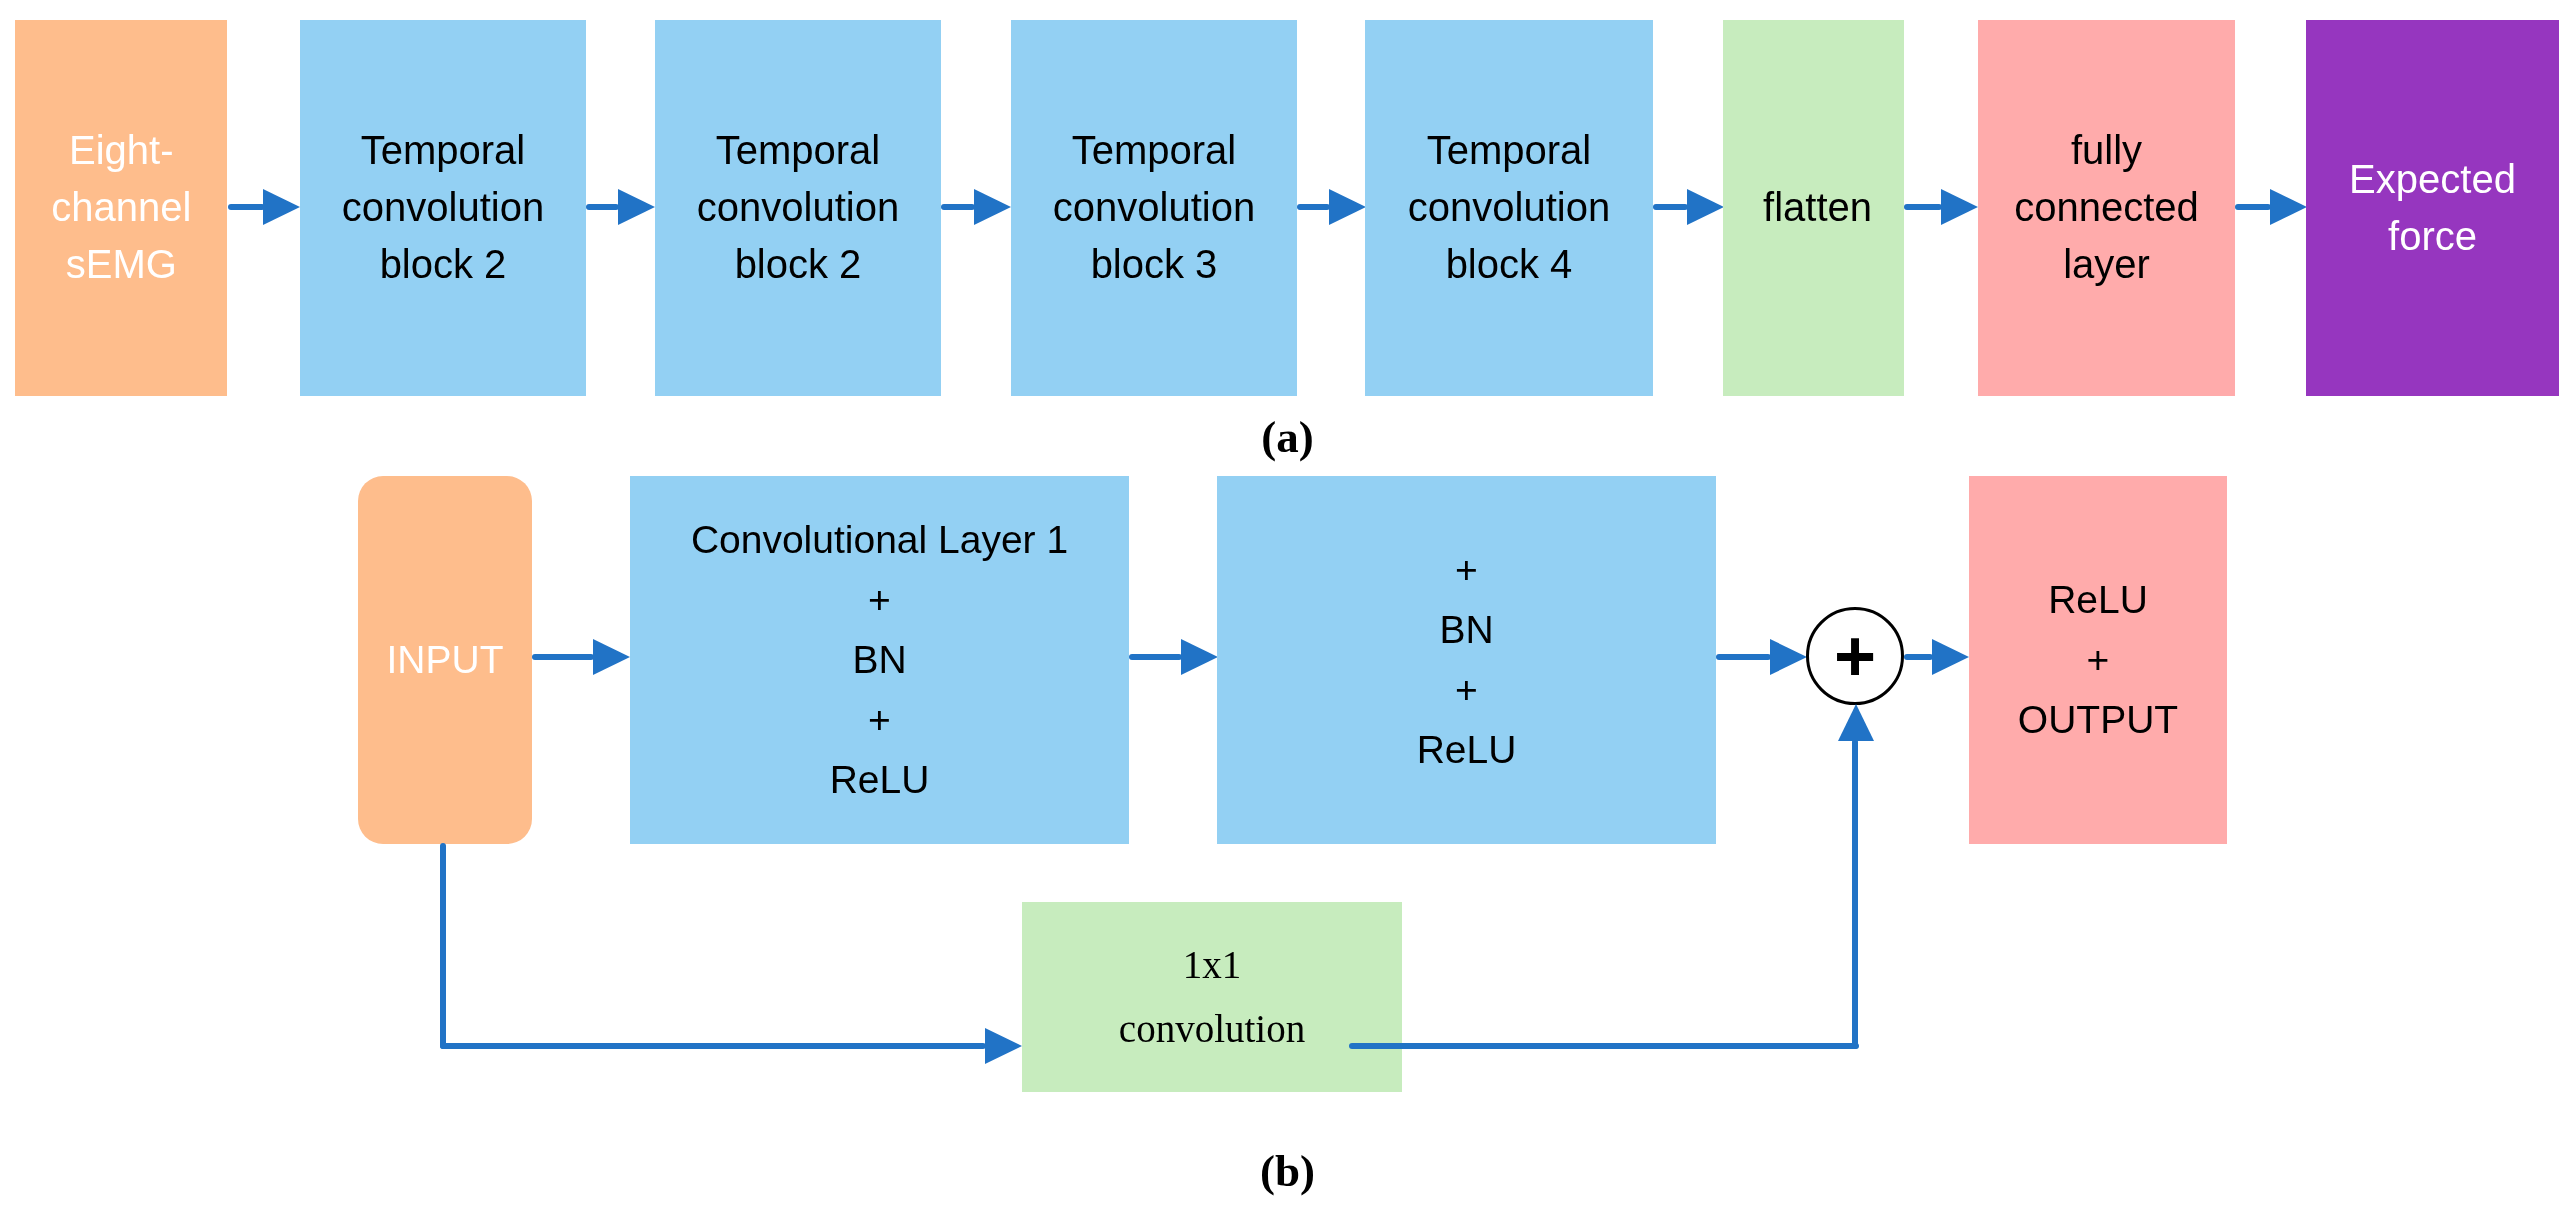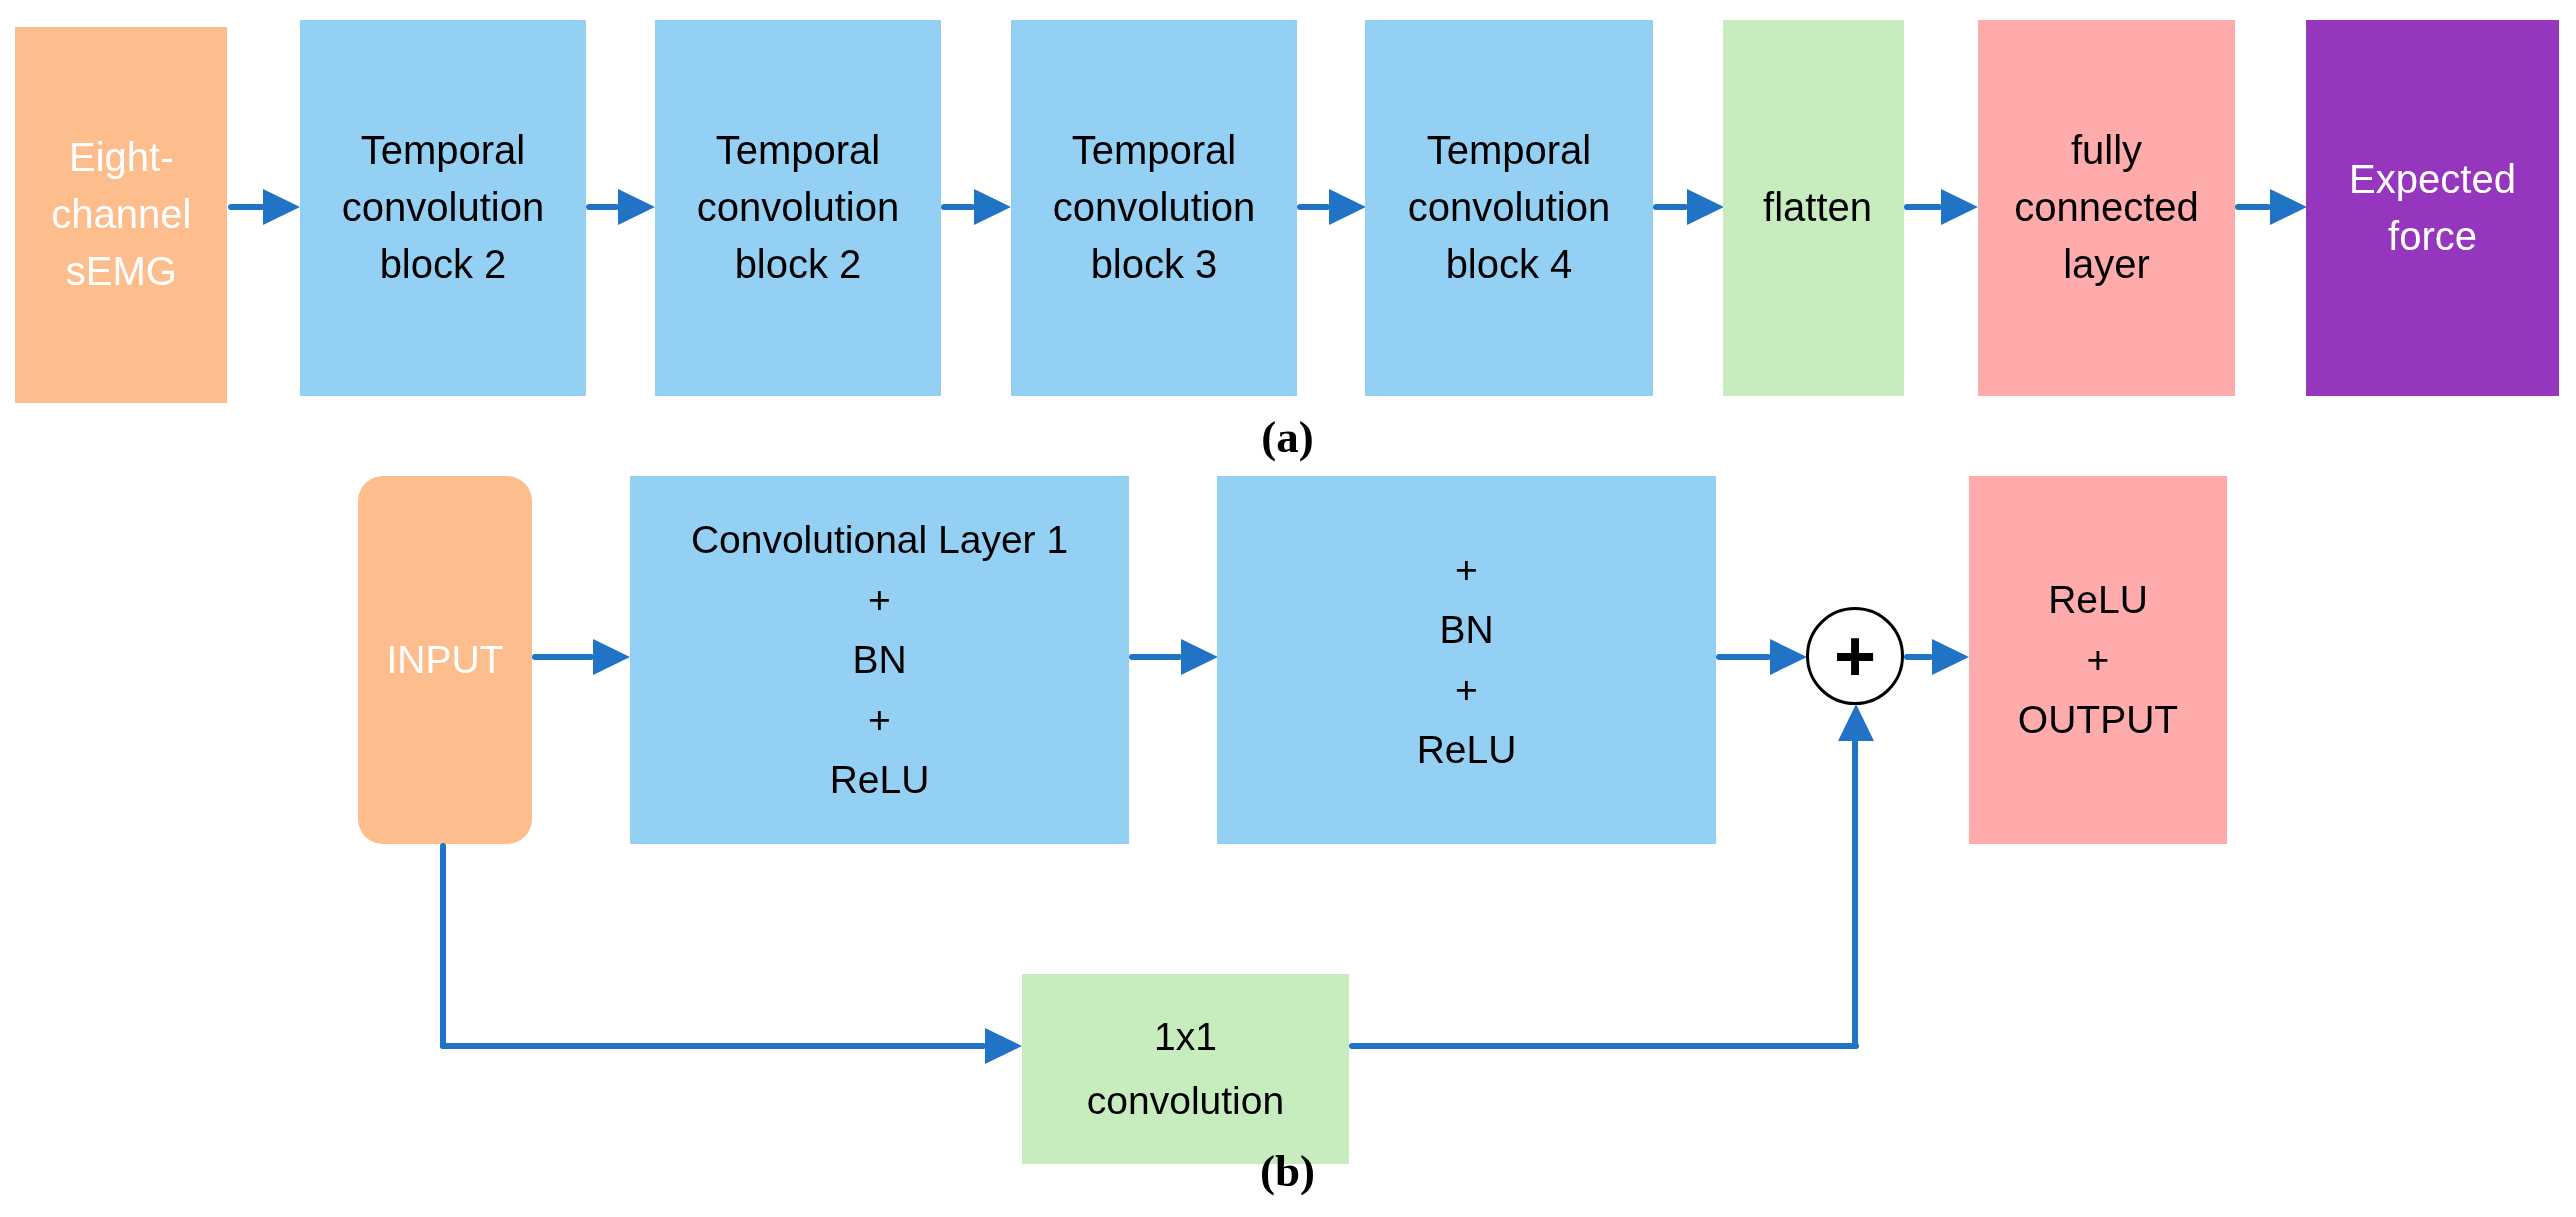--- a/index.html
+++ b/index.html
@@ -40,21 +40,21 @@
   .panel-label {
     position:absolute; width:245px; text-align:center;
     font-family:"Liberation Serif", serif; font-weight:700; font-size:45px;
   }
 </style>
 </head>
 <body>
 
 <div class="canvas">
 
-  <div class="block row-a c-orange t-white" style="left:15.3px; width:212px;margin-top:7px;">
+  <div class="block row-a c-orange t-white" style="left:15.3px; width:212px;">
     <span>Eight-</span>
     <span>channel</span>
     <span>sEMG</span>
   </div>
 
   <div class="shaft" style="left:228px; top:204px; width:37px; height:6.1px;"></div>
   <div class="head-right" style="left:263px; top:189px;"></div>
 
   <div class="block row-a c-blue" style="left:300px; width:286px;">
     <span>Temporal</span>
@@ -153,21 +153,21 @@
   <div class="block row-b c-pink" style="left:1969px; width:258px;">
     <span>ReLU</span>
     <span>+</span>
     <span>OUTPUT</span>
   </div>
 
   <div class="shaft" style="left:440px; top:843px; width:6.1px; height:206px;"></div>
   <div class="shaft" style="left:440px; top:1043px; width:546px; height:6.1px;"></div>
   <div class="head-right" style="left:985px; top:1028px;"></div>
 
-  <div class="block c-green" style="left:1022px; top:974px; width:327px; height:190px; font-size:39px; line-height:64px;">
+  <div class="block c-green" style="left:1022px; top:902px; width:380px; height:190px; font-size:39px; line-height:64px;font-family:Liberation Serif, serif;">
     <span>1x1</span>
     <span>convolution</span>
   </div>
 
   <div class="shaft" style="left:1349px; top:1043px; width:510px; height:6.1px;"></div>
   <div class="shaft" style="left:1852px; top:739px; width:6.1px; height:310px;"></div>
   <div class="head-up" style="left:1838px; top:704px;"></div>
 
   <div class="panel-label" style="left:1165px; top:1145px;">(b)</div>
 

